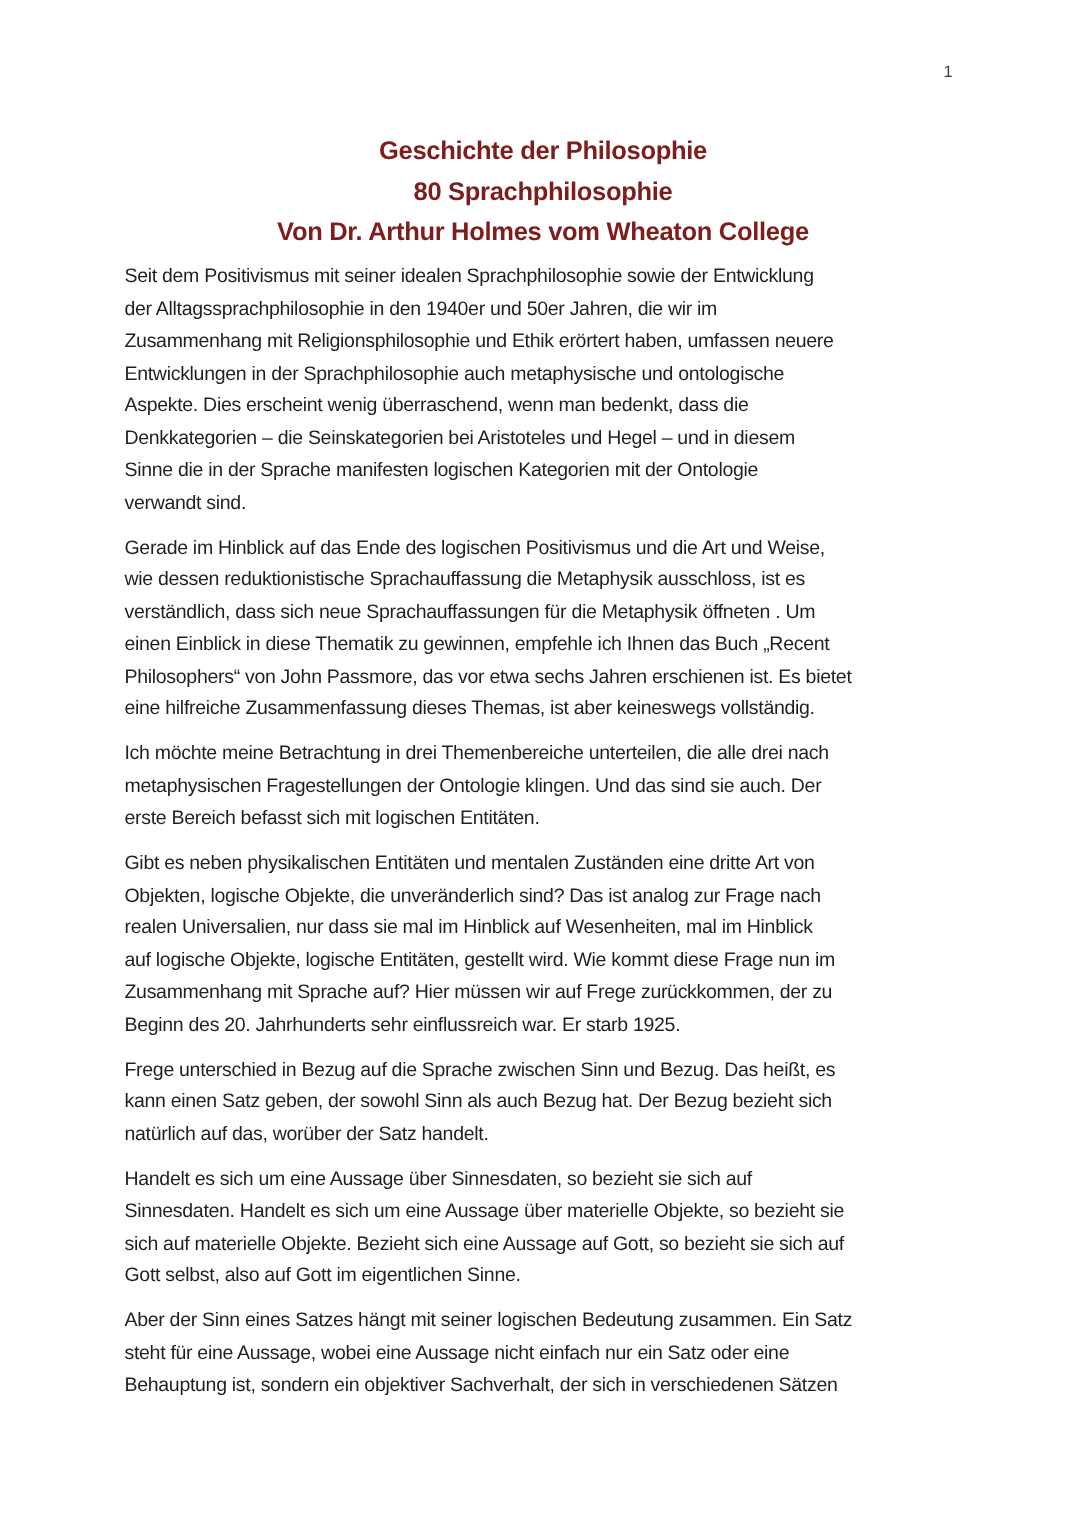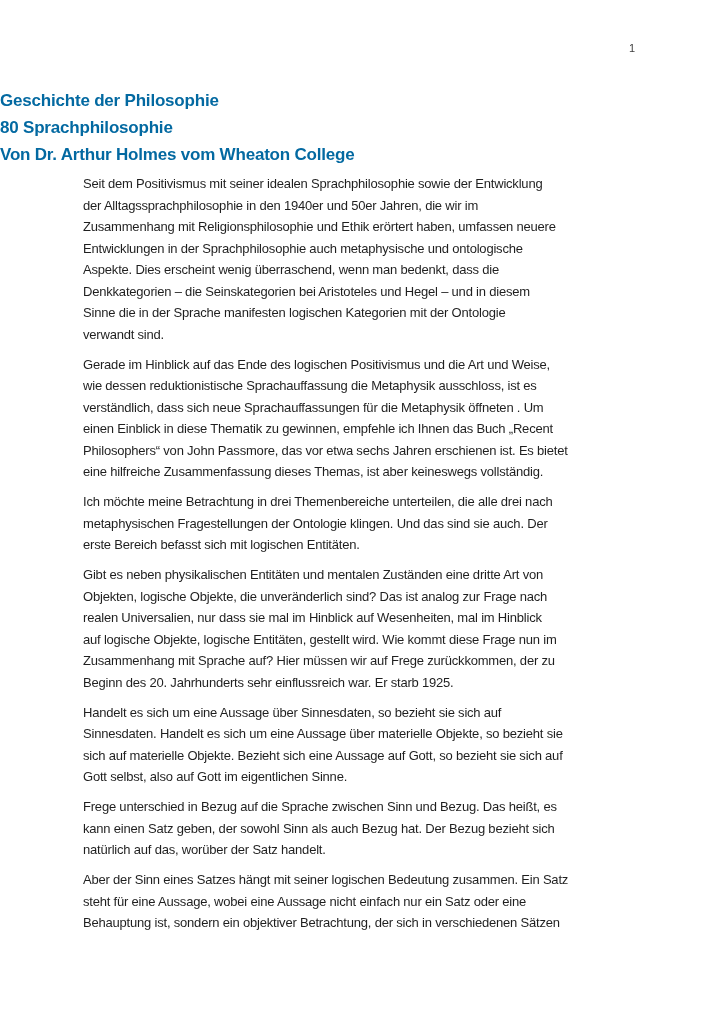--- a/index.html
+++ b/index.html
@@ -24,26 +24,27 @@
     font-size: 11px;
     line-height: 14px;
     color: #3d3d3d;
   }
   .doc-title {
     position: absolute;
     top: 87px;
     left: 0;
     width: 100%;
     margin: 0;
+    text-align: center;
     font-size: 17px;
     font-weight: bold;
     line-height: 27px;
     letter-spacing: -0.2px;
     white-space: pre-line;
-    color: #0369a1;
+    color: #7f1d1d;
   }
   .content {
     position: absolute;
     top: 173px;
     left: 83px;
     width: 600px;
   }
   .content p {
     margin: 0 0 8.5px 0;
     font-size: 13px;
@@ -81,25 +82,25 @@
 eine hilfreiche Zusammenfassung dieses Themas, ist aber keineswegs vollständig.</p>
     <p>Ich möchte meine Betrachtung in drei Themenbereiche unterteilen, die alle drei nach
 metaphysischen Fragestellungen der Ontologie klingen. Und das sind sie auch. Der
 erste Bereich befasst sich mit logischen Entitäten.</p>
     <p>Gibt es neben physikalischen Entitäten und mentalen Zuständen eine dritte Art von
 Objekten, logische Objekte, die unveränderlich sind? Das ist analog zur Frage nach
 realen Universalien, nur dass sie mal im Hinblick auf Wesenheiten, mal im Hinblick
 auf logische Objekte, logische Entitäten, gestellt wird. Wie kommt diese Frage nun im
 Zusammenhang mit Sprache auf? Hier müssen wir auf Frege zurückkommen, der zu
 Beginn des 20. Jahrhunderts sehr einflussreich war. Er starb 1925.</p>
+    <p>Frege unterschied in Bezug auf die Sprache zwischen Sinn und Bezug. Das heißt, es
+kann einen Satz geben, der sowohl Sinn als auch Bezug hat. Der Bezug bezieht sich
+natürlich auf das, worüber der Satz handelt.</p>
     <p>Handelt es sich um eine Aussage über Sinnesdaten, so bezieht sie sich auf
 Sinnesdaten. Handelt es sich um eine Aussage über materielle Objekte, so bezieht sie
 sich auf materielle Objekte. Bezieht sich eine Aussage auf Gott, so bezieht sie sich auf
 Gott selbst, also auf Gott im eigentlichen Sinne.</p>
-    <p>Frege unterschied in Bezug auf die Sprache zwischen Sinn und Bezug. Das heißt, es
-kann einen Satz geben, der sowohl Sinn als auch Bezug hat. Der Bezug bezieht sich
-natürlich auf das, worüber der Satz handelt.</p>
     <p>Aber der Sinn eines Satzes hängt mit seiner logischen Bedeutung zusammen. Ein Satz
 steht für eine Aussage, wobei eine Aussage nicht einfach nur ein Satz oder eine
-Behauptung ist, sondern ein objektiver Betrachtung, der sich in verschiedenen Sätzen</p>
+Behauptung ist, sondern ein objektiver Sachverhalt, der sich in verschiedenen Sätzen</p>
   </div>
 
 </div>
 
 </body></html>

